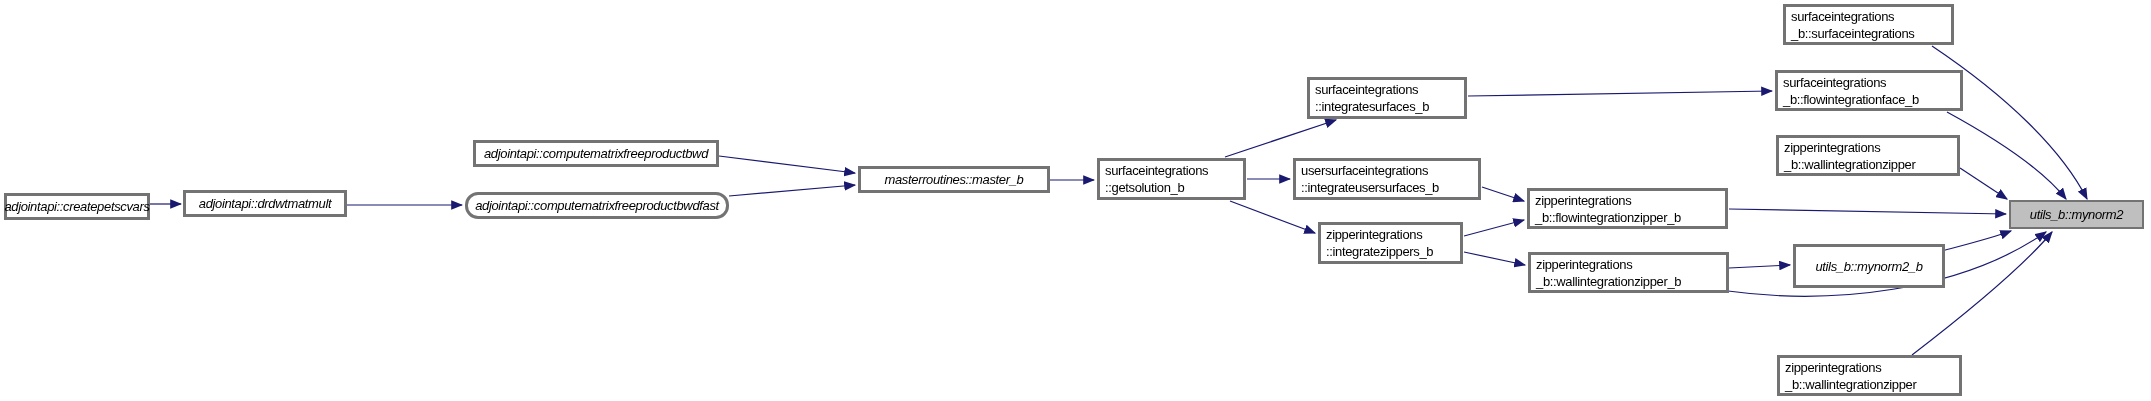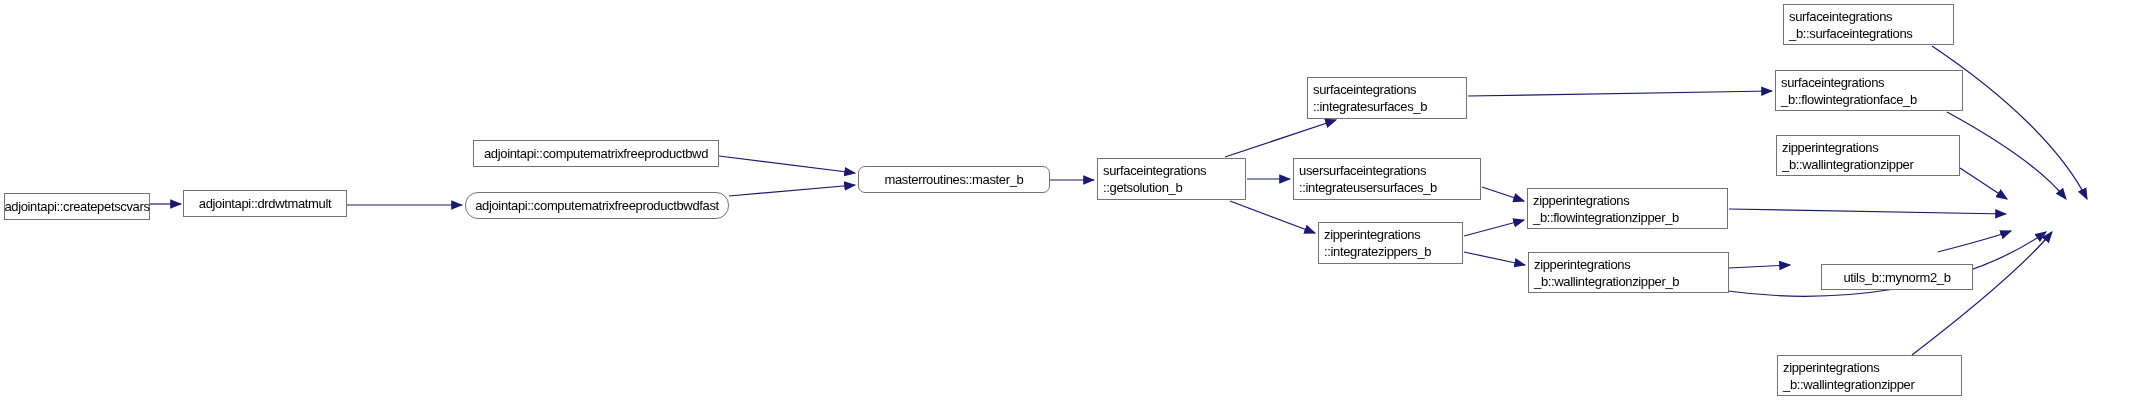--- a/index.html
+++ b/index.html
@@ -8,34 +8,34 @@
     width: 2151px;
     height: 401px;
     background: #ffffff;
     font-family: "Liberation Sans", sans-serif;
     overflow: hidden;
   }
   #edge-layer { position: absolute; left: 0; top: 0; }
   .node {
     position: absolute;
     box-sizing: border-box;
-    border: 1px solid #737373;
+    border: 3px solid #737373;
     background: #ffffff;
     display: flex;
     flex-direction: column;
     justify-content: center;
     padding: 1px 5px;
     font-size: 13px;
     letter-spacing: -0.35px;
     line-height: 17px;
     color: #000000;
     white-space: nowrap;
     cursor: pointer;
   }
-  .node.single { align-items: center; }
+  .node.single { align-items: center; font-style: italic; }
   .node.highlight {
     background: #bfbfbf;
     border-width: 2px;
     cursor: default;
   }
   .nline { display: block; }
 </style>
 </head>
 <body>
 
@@ -72,21 +72,21 @@
     </div>
     <div class="node single" style="left: 183px; top: 190px; width: 164px; height: 27px;">
       <span class="nline">adjointapi::drdwtmatmult</span>
     </div>
     <div class="node single" style="left: 473px; top: 140px; width: 246px; height: 27px;">
       <span class="nline">adjointapi::computematrixfreeproductbwd</span>
     </div>
     <div class="node single" style="left: 465px; top: 192px; width: 264px; height: 27px; border-radius: 13px;">
       <span class="nline">adjointapi::computematrixfreeproductbwdfast</span>
     </div>
-    <div class="node single" style="left: 858px; top: 166px; width: 192px; height: 27px; border-radius: 7px;">
+    <div class="node single" style="left: 858px; top: 166px; width: 192px; height: 27px;">
       <span class="nline">masterroutines::master_b</span>
     </div>
     <div class="node" style="left: 1097px; top: 158px; width: 149px; height: 42px;">
       <span class="nline">surfaceintegrations</span>
       <span class="nline">::getsolution_b</span>
     </div>
     <div class="node" style="left: 1307px; top: 77px; width: 160px; height: 42px;">
       <span class="nline">surfaceintegrations</span>
       <span class="nline">::integratesurfaces_b</span>
     </div>
@@ -111,20 +111,23 @@
       <span class="nline">_b::wallintegrationzipper</span>
     </div>
     <div class="node" style="left: 1527px; top: 188px; width: 201px; height: 41px;">
       <span class="nline">zipperintegrations</span>
       <span class="nline">_b::flowintegrationzipper_b</span>
     </div>
     <div class="node" style="left: 1528px; top: 252px; width: 201px; height: 41px;">
       <span class="nline">zipperintegrations</span>
       <span class="nline">_b::wallintegrationzipper_b</span>
     </div>
-    <div class="node single" style="left: 1793px; top: 264px; width: 152px; height: 26px; margin-left: 28px;">
+    <div class="node single" style="left: 1793px; top: 244px; width: 152px; height: 44px;">
       <span class="nline">utils_b::mynorm2_b</span>
     </div>
     <div class="node" style="left: 1777px; top: 355px; width: 185px; height: 41px;">
       <span class="nline">zipperintegrations</span>
       <span class="nline">_b::wallintegrationzipper</span>
     </div>
+    <div class="node single highlight" style="left: 2009px; top: 200px; width: 135px; height: 29px;">
+      <span class="nline">utils_b::mynorm2</span>
+    </div>
   </div>
 
 </body></html>

